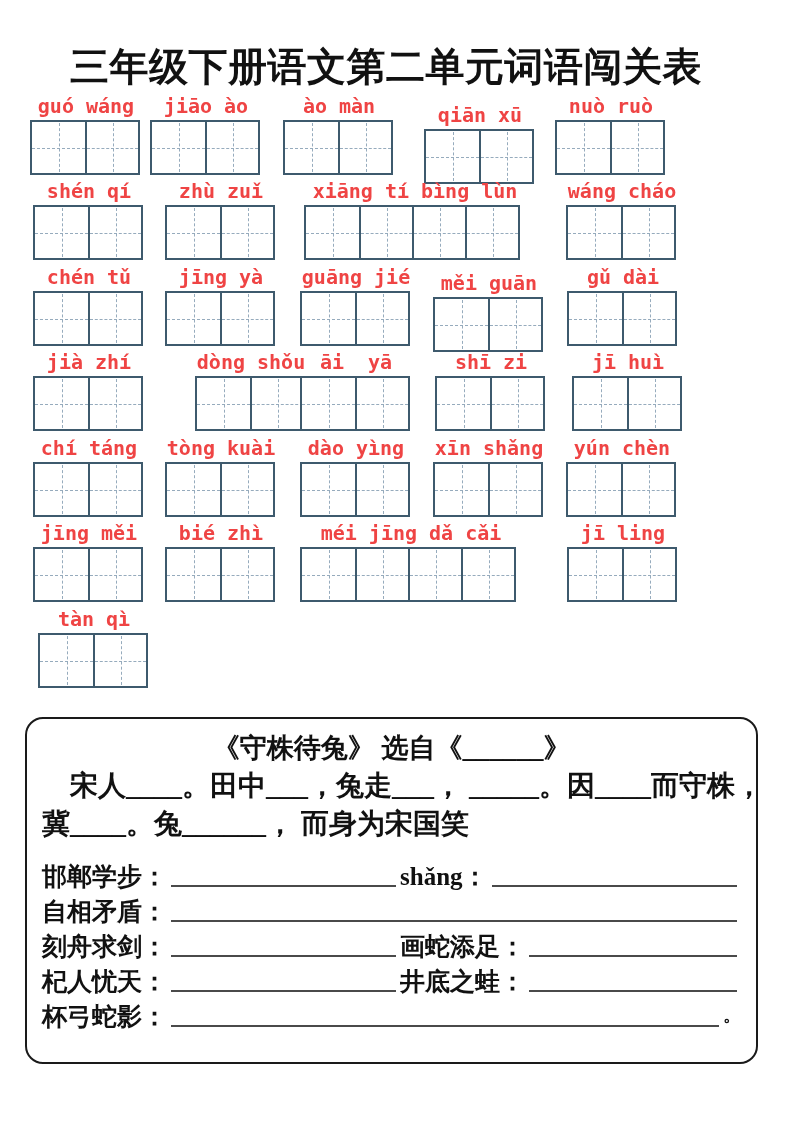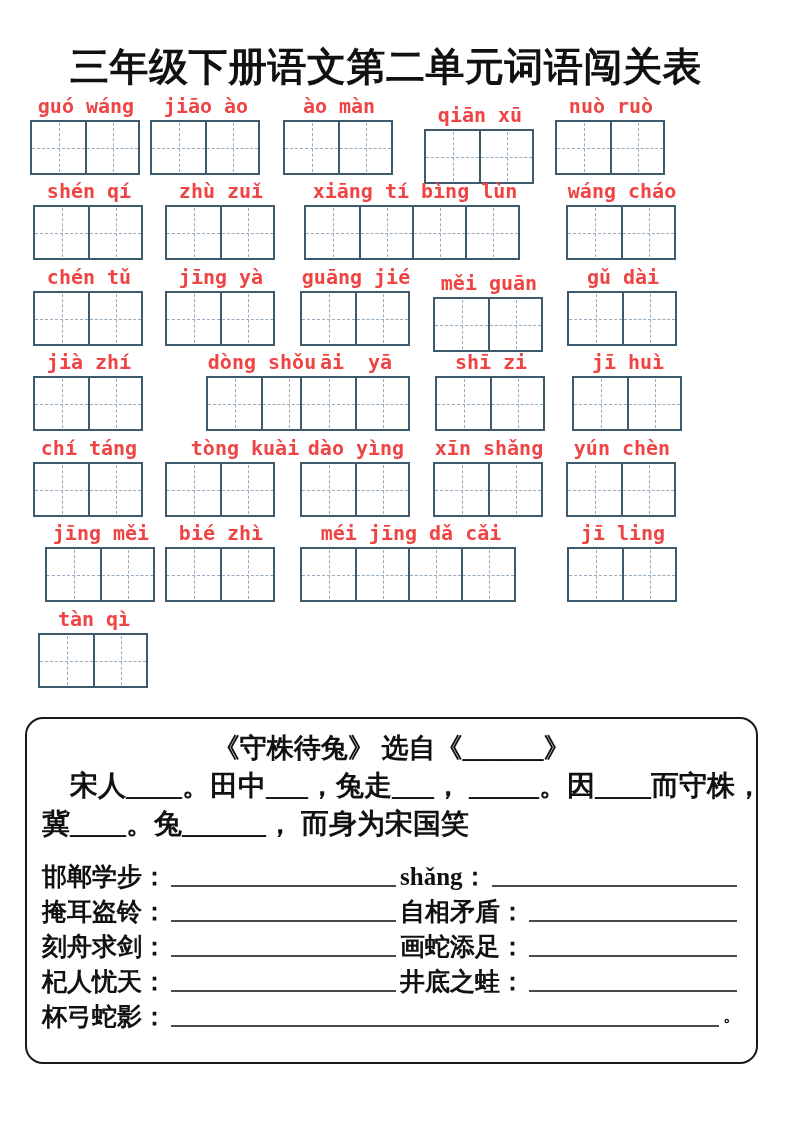--- a/index.html
+++ b/index.html
@@ -173,21 +173,21 @@
           <div class="cell"></div>
         </div>
       </div>
       <div class="word" style="left: 33px; top: 351px;">
         <div class="pinyin" style="width: 112px;">jià zhí</div>
         <div class="grid">
           <div class="cell"></div>
           <div class="cell"></div>
         </div>
       </div>
-      <div class="word" style="left: 164px; top: 351px; padding-left: 42px;">
+      <div class="word" style="left: 153px; top: 351px; padding-left: 42px;">
         <div class="pinyin" style="width: 112px;">dòng shǒu</div>
         <div class="grid">
           <div class="cell"></div>
           <div class="cell"></div>
         </div>
       </div>
       <div class="word" style="left: 300px; top: 351px;">
         <div class="pinyin" style="width: 112px;">āi  yā</div>
         <div class="grid">
           <div class="cell"></div>
@@ -209,21 +209,21 @@
         </div>
       </div>
       <div class="word" style="left: 33px; top: 437px;">
         <div class="pinyin" style="width: 112px;">chí táng</div>
         <div class="grid">
           <div class="cell"></div>
           <div class="cell"></div>
         </div>
       </div>
       <div class="word" style="left: 165px; top: 437px;">
-        <div class="pinyin" style="width: 112px; margin-left: 24px;">tòng kuài</div>
+        <div class="pinyin" style="width: 112px;">tòng kuài</div>
         <div class="grid">
           <div class="cell"></div>
           <div class="cell"></div>
         </div>
       </div>
       <div class="word" style="left: 300px; top: 437px;">
         <div class="pinyin" style="width: 112px;">dào yìng</div>
         <div class="grid">
           <div class="cell"></div>
           <div class="cell"></div>
@@ -236,21 +236,21 @@
           <div class="cell"></div>
         </div>
       </div>
       <div class="word" style="left: 566px; top: 437px;">
         <div class="pinyin" style="width: 112px;">yún chèn</div>
         <div class="grid">
           <div class="cell"></div>
           <div class="cell"></div>
         </div>
       </div>
-      <div class="word" style="left: 45px; top: 522px;">
+      <div class="word" style="left: 33px; top: 522px;">
         <div class="pinyin" style="width: 112px;">jīng měi</div>
         <div class="grid">
           <div class="cell"></div>
           <div class="cell"></div>
         </div>
       </div>
       <div class="word" style="left: 165px; top: 522px;">
         <div class="pinyin" style="width: 112px;">bié zhì</div>
         <div class="grid">
           <div class="cell"></div>
@@ -291,24 +291,20 @@
           <div class="pair-left">
             <span class="idiom-label">邯郸学步：</span>
             <span class="fill-line"></span>
           </div>
           <div class="pair-right">
             <span class="idiom-label">shǎng：</span>
             <span class="fill-line"></span>
           </div>
         </div>
         <div class="idiom-row">
-          <div class="pair-left">
-            <span class="idiom-label">掩耳盗铃：</span>
-            <span class="fill-line"></span>
-          </div>
           <div class="pair-right">
             <span class="idiom-label">自相矛盾：</span>
             <span class="fill-line"></span>
           </div>
         </div>
         <div class="idiom-row">
           <div class="pair-left">
             <span class="idiom-label">刻舟求剑：</span>
             <span class="fill-line"></span>
           </div>

